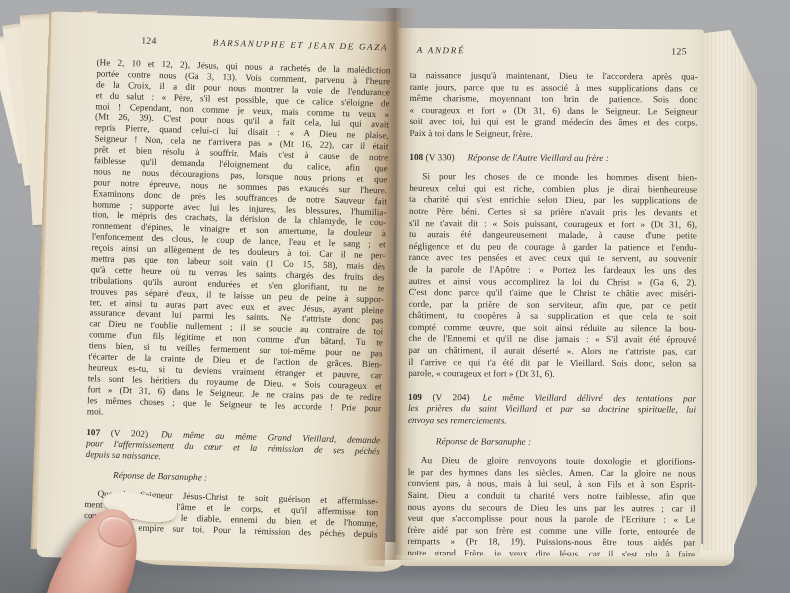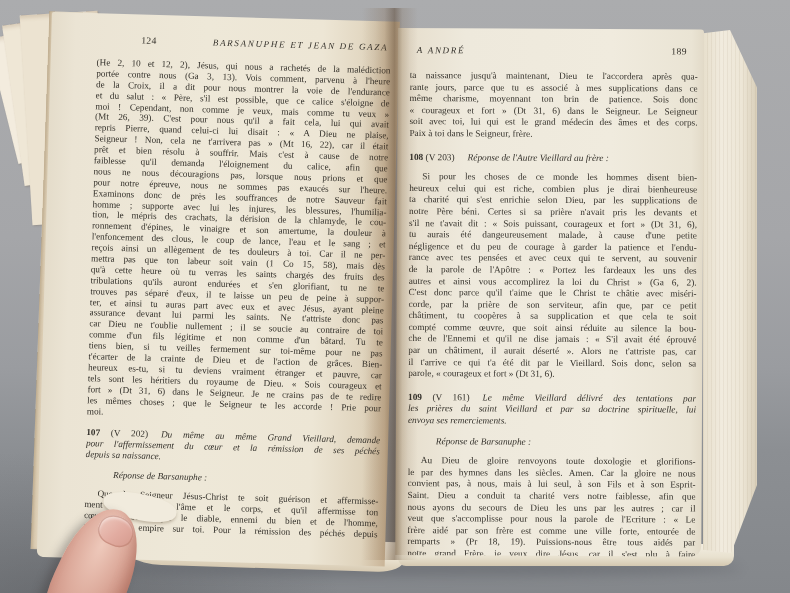--- a/index.html
+++ b/index.html
@@ -156,33 +156,33 @@
         <div class="line jline">ment éternel pour l'âme et le corps, et qu'il affermisse ton</div>
         <div class="line jline">cœur, en sorte que le diable, ennemi du bien et de l'homme,</div>
         <div class="line jline">n'ait aucun empire sur toi. Pour la rémission des péchés depuis</div>
       </div>
     </div>
 </div>
 
 <div class="abs page page-right">
   <div class="hdr hdr-right">
     <span class="running">A ANDRÉ</span>
-    <span class="pagenum">189</span>
+    <span class="pagenum">125</span>
   </div>
   <div class="col col-right">
       <div class="block para">
         <div class="line jline">ta naissance jusqu'à maintenant, Dieu te l'accordera après qua-</div>
         <div class="line jline">rante jours, parce que tu es associé à mes supplications dans ce</div>
         <div class="line jline">même charisme, moyennant ton brin de patience. Sois donc</div>
         <div class="line jline">« courageux et fort » (Dt 31, 6) dans le Seigneur. Le Seigneur</div>
         <div class="line jline">soit avec toi, lui qui est le grand médecin des âmes et des corps.</div>
         <div class="line">Paix à toi dans le Seigneur, frère.</div>
       </div>
       <div class="block section">
-        <div class="line"><span class="secnum">108</span><span class="secref"> (V 203)</span><span class="sechead-text">Réponse de l'Autre Vieillard au frère :</span></div>
+        <div class="line"><span class="secnum">108</span><span class="secref"> (V 330)</span><span class="sechead-text">Réponse de l'Autre Vieillard au frère :</span></div>
       </div>
       <div class="block para">
         <div class="line jline indent">Si pour les choses de ce monde les hommes disent bien-</div>
         <div class="line jline">heureux celui qui est riche, combien plus je dirai bienheureuse</div>
         <div class="line jline">ta charité qui s'est enrichie selon Dieu, par les supplications de</div>
         <div class="line jline">notre Père béni. Certes si sa prière n'avait pris les devants et</div>
         <div class="line jline">s'il ne t'avait dit : « Sois puissant, courageux et fort » (Dt 31, 6),</div>
         <div class="line jline">tu aurais été dangeureusement malade, à cause d'une petite</div>
         <div class="line jline">négligence et du peu de courage à garder la patience et l'endu-</div>
         <div class="line jline">rance avec tes pensées et avec ceux qui te servent, au souvenir</div>
@@ -191,21 +191,21 @@
         <div class="line jline">C'est donc parce qu'il t'aime que le Christ te châtie avec miséri-</div>
         <div class="line jline">corde, par la prière de son serviteur, afin que, par ce petit</div>
         <div class="line jline">châtiment, tu coopères à sa supplication et que cela te soit</div>
         <div class="line jline">compté comme œuvre, que soit ainsi réduite au silence la bou-</div>
         <div class="line jline">che de l'Ennemi et qu'il ne dise jamais : « S'il avait été éprouvé</div>
         <div class="line jline">par un châtiment, il aurait déserté ». Alors ne t'attriste pas, car</div>
         <div class="line jline">il t'arrive ce qui t'a été dit par le Vieillard. Sois donc, selon sa</div>
         <div class="line">parole, « courageux et fort » (Dt 31, 6).</div>
       </div>
       <div class="block section">
-        <div class="line jline"><span class="secnum">109</span><span class="secref"> (V 161)</span><span class="sechead-text">Le même Vieillard délivré des tentations par</span></div>
+        <div class="line jline"><span class="secnum">109</span><span class="secref"> (V 204)</span><span class="sechead-text">Le même Vieillard délivré des tentations par</span></div>
         <div class="line it jline">les prières du saint Vieillard et par sa doctrine spirituelle, lui</div>
         <div class="line it">envoya ses remerciements.</div>
       </div>
       <div class="block reply">
         <div class="line it">Réponse de Barsanuphe :</div>
       </div>
       <div class="block para">
         <div class="line jline indent">Au Dieu de gloire renvoyons toute doxologie et glorifions-</div>
         <div class="line jline">le par des hymnes dans les siècles. Amen. Car la gloire ne nous</div>
         <div class="line jline">convient pas, à nous, mais à lui seul, à son Fils et à son Esprit-</div>

